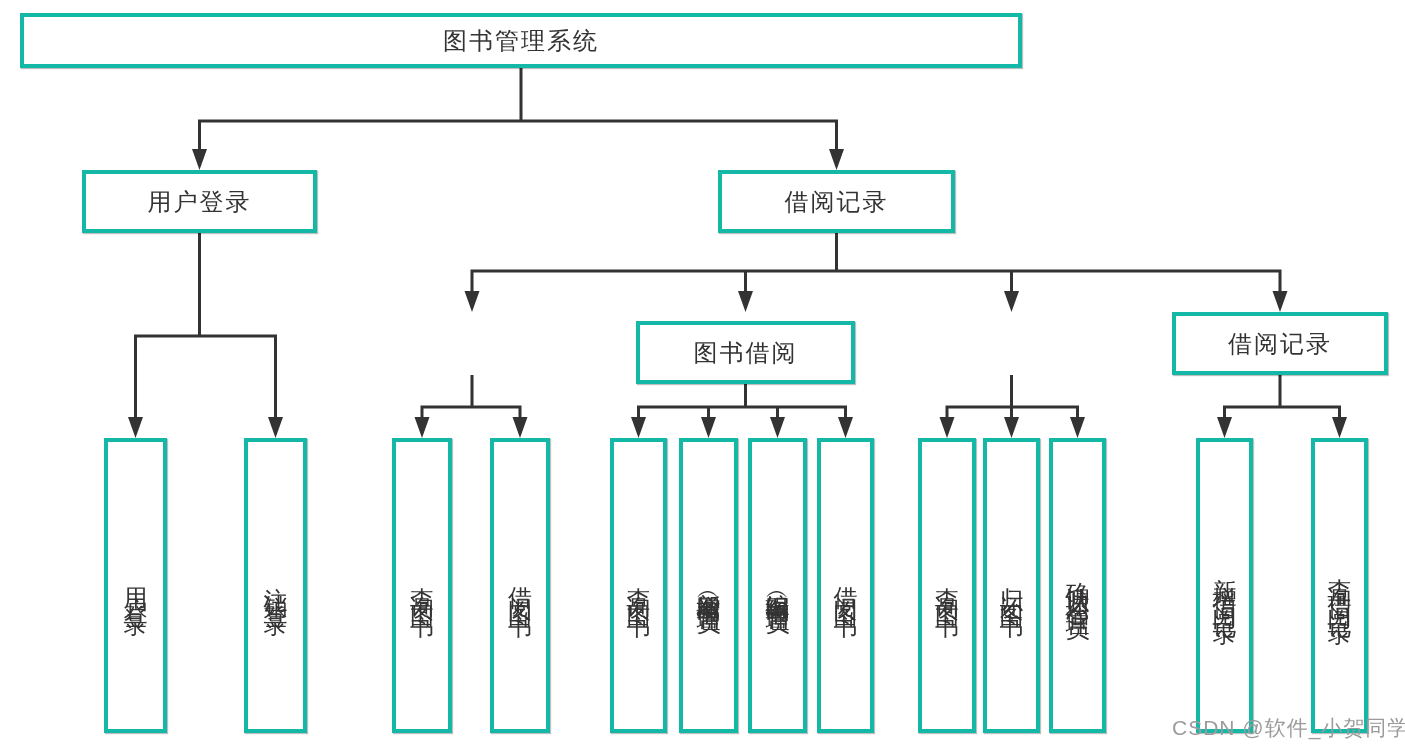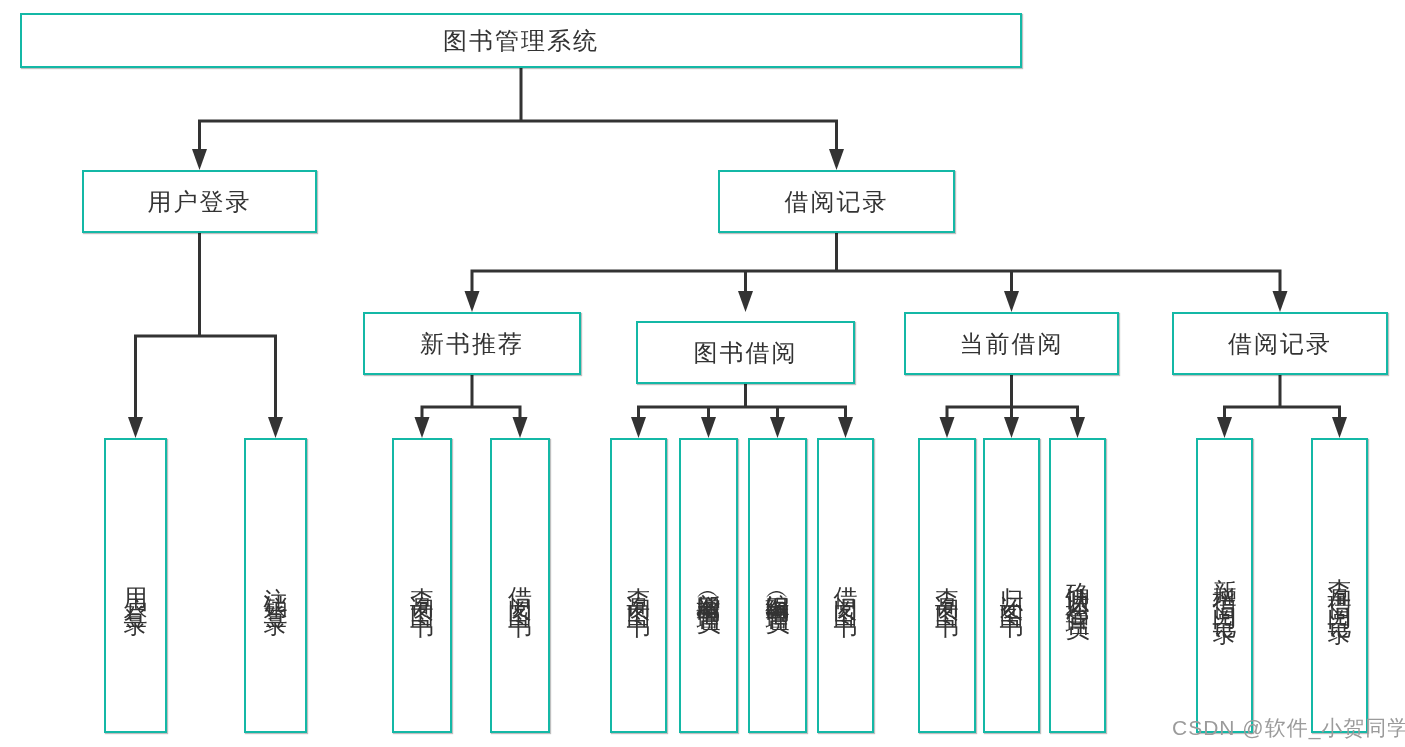--- a/index.html
+++ b/index.html
@@ -14,21 +14,21 @@
   #connectors {
     position: absolute;
     left: 0; top: 0;
     width: 1405px; height: 747px;
     z-index: 1;
   }
   .node {
     position: absolute;
     box-sizing: border-box;
     background: #ffffff;
-    border: 2px solid #14b8a6;
+    border: 4px solid #14b8a6;
     display: flex;
     align-items: center;
     justify-content: center;
     color: #333333;
     z-index: 2;
     box-shadow: 1px 1px 1px rgba(0,0,0,0.25);
   }
   .node.h span {
     white-space: nowrap;
     font-size: 24px;
@@ -120,28 +120,22 @@
     <span>图书管理系统</span>
   </div>
 
   <div class="node h" id="n-user-login">
     <span>用户登录</span>
   </div>
   <div class="node h" id="n-book-mgmt">
     <span>借阅记录</span>
   </div>
 
-  <div class="node h" id="n-new-book-rec">
-    <span>新书推荐</span>
-  </div>
   <div class="node h" id="n-book-borrow">
     <span>图书借阅</span>
-  </div>
-  <div class="node h" id="n-current-borrow">
-    <span>当前借阅</span>
   </div>
   <div class="node h" id="n-borrow-records">
     <span>借阅记录</span>
   </div>
 
   <div class="node v leaf" id="n-leaf-user-login">
     <span>用户登录</span>
   </div>
   <div class="node v leaf" id="n-leaf-logout">
     <span>注销登录</span>

